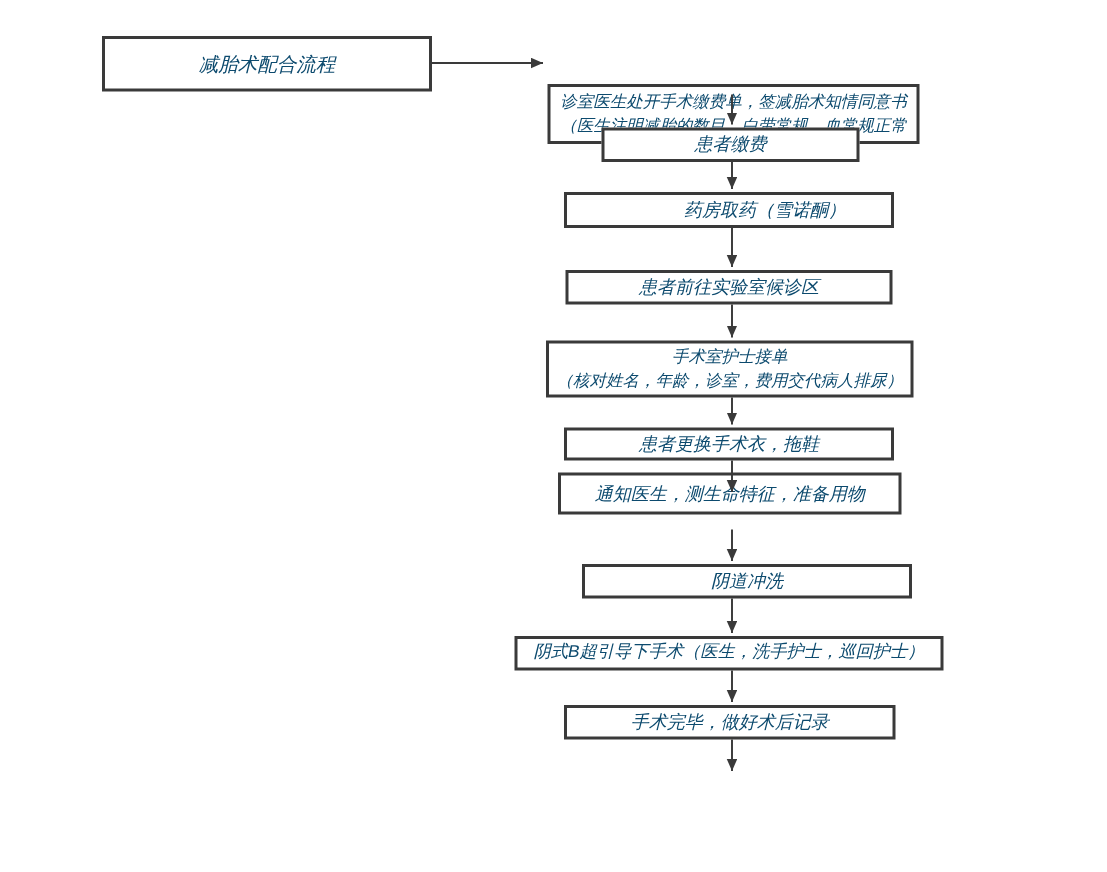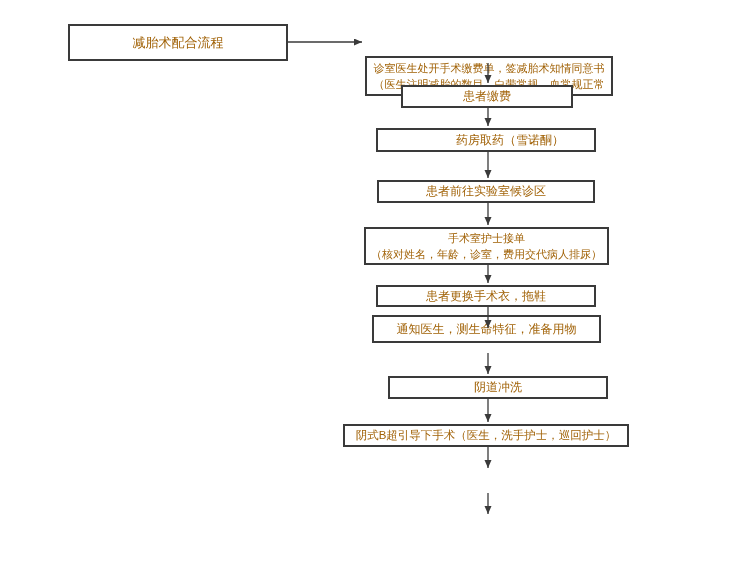--- a/index.html
+++ b/index.html
@@ -9,29 +9,30 @@
     height: 581px;
     background: #ffffff;
     font-family: "Liberation Sans", "DejaVu Sans", sans-serif;
     overflow: hidden;
   }
   .node {
     position: absolute;
     box-sizing: border-box;
     border: 2px solid #3a3a3a;
     background: #ffffff;
-    color: #a16207;
+    color: #0c4a6e;
     display: flex;
     flex-direction: column;
     align-items: center;
     justify-content: center;
     text-align: left;
     font-size: 12px;
     line-height: 15px;
     white-space: nowrap;
+    font-style: italic;
   }
   .node .line { display: block; }
   .title-node { font-size: 13px; }
   .small-text { font-size: 11px; line-height: 16px; }
   .mid-text { font-size: 11.5px; }
   #arrow-layer {
     position: absolute;
     left: 0; top: 0;
     width: 738px; height: 581px;
     pointer-events: none;
@@ -78,20 +79,23 @@
   </div>
 
   <div class="node" style="left:376px; top:376px; width:220px; height:23px;margin-left:12px;">
     <span class="line">阴道冲洗</span>
   </div>
 
   <div class="node mid-text" style="left:343px; top:424px; width:286px; height:23px;">
     <span class="line">阴式B超引导下手术（医生，洗手护士，巡回护士）</span>
   </div>
 
+  <div class="node" style="left:376px; top:470px; width:221px; height:23px;">
+    <span class="line">手术完毕，做好术后记录</span>
+  </div>
 
 
   <svg id="arrow-layer" viewBox="0 0 738 581" xmlns="http://www.w3.org/2000/svg">
     <defs>
       <marker id="ah" markerWidth="9" markerHeight="8" refX="8" refY="3.5" orient="auto" markerUnits="userSpaceOnUse">
         <path d="M0,0 L8,3.5 L0,7 Z" fill="#3a3a3a"></path>
       </marker>
     </defs>
     <line x1="288" y1="42" x2="362" y2="42" marker-end="url(#ah)"></line>
     <line x1="488" y1="63" x2="488" y2="83" marker-end="url(#ah)"></line>

